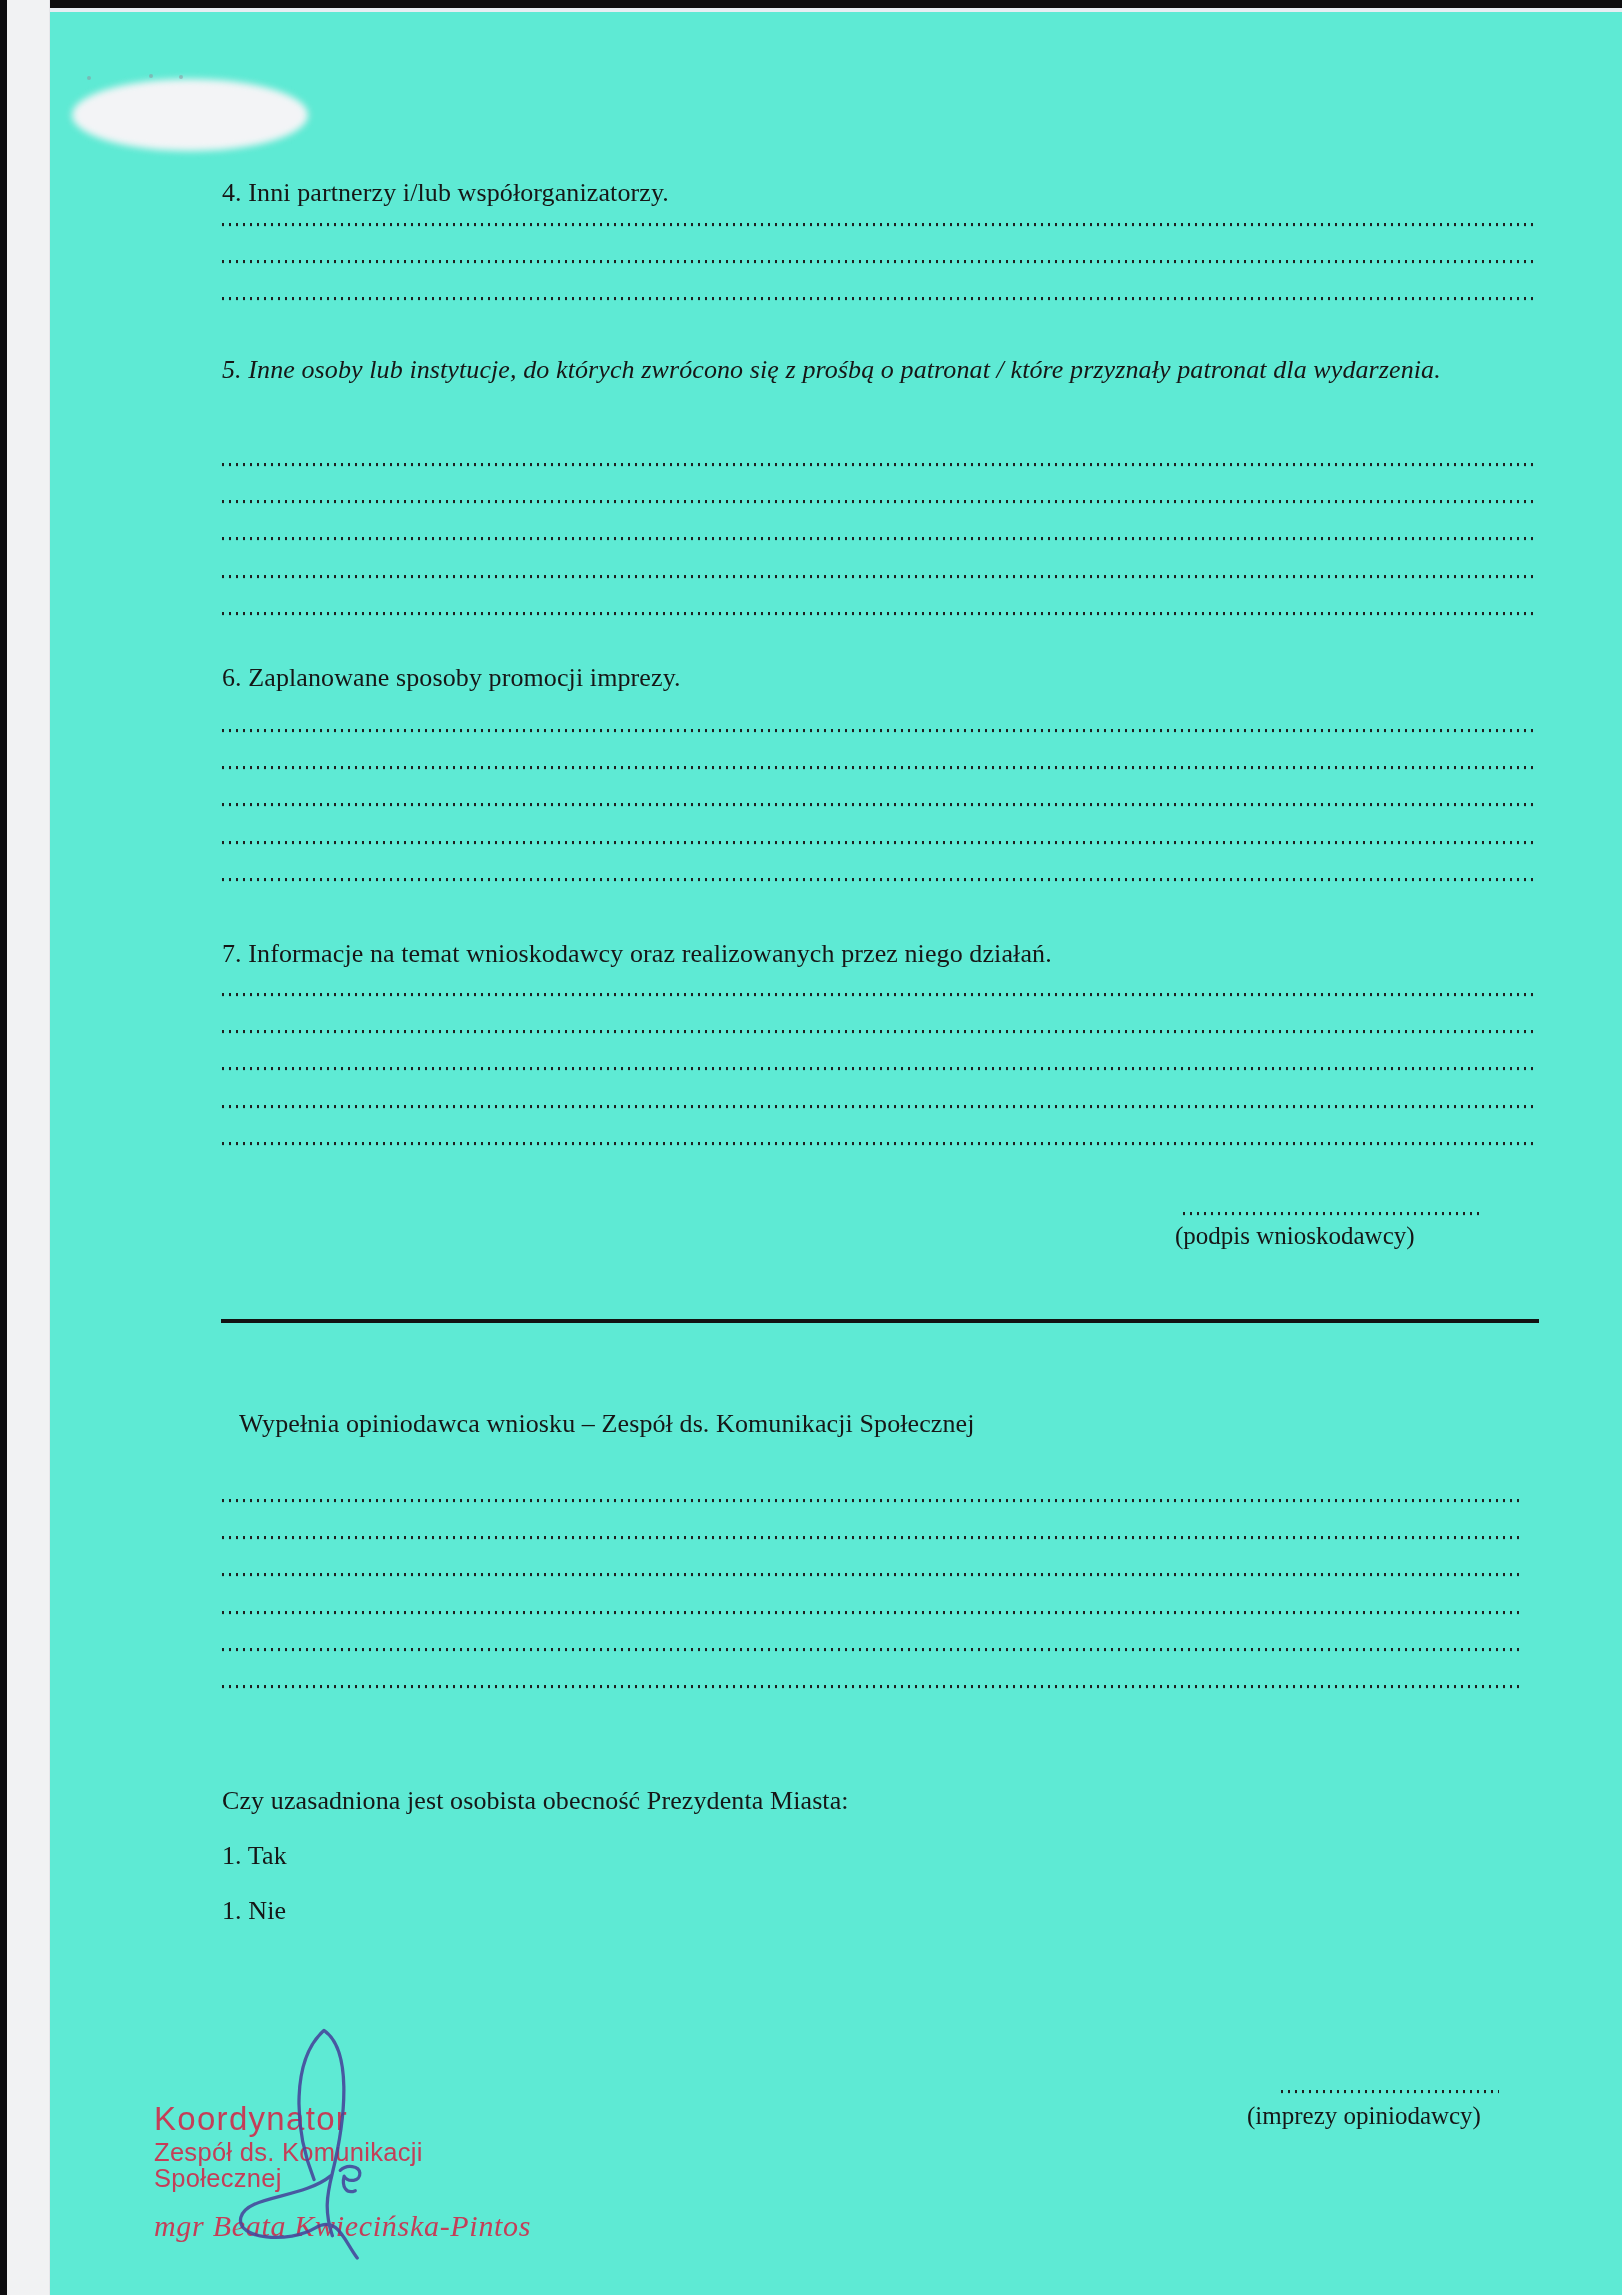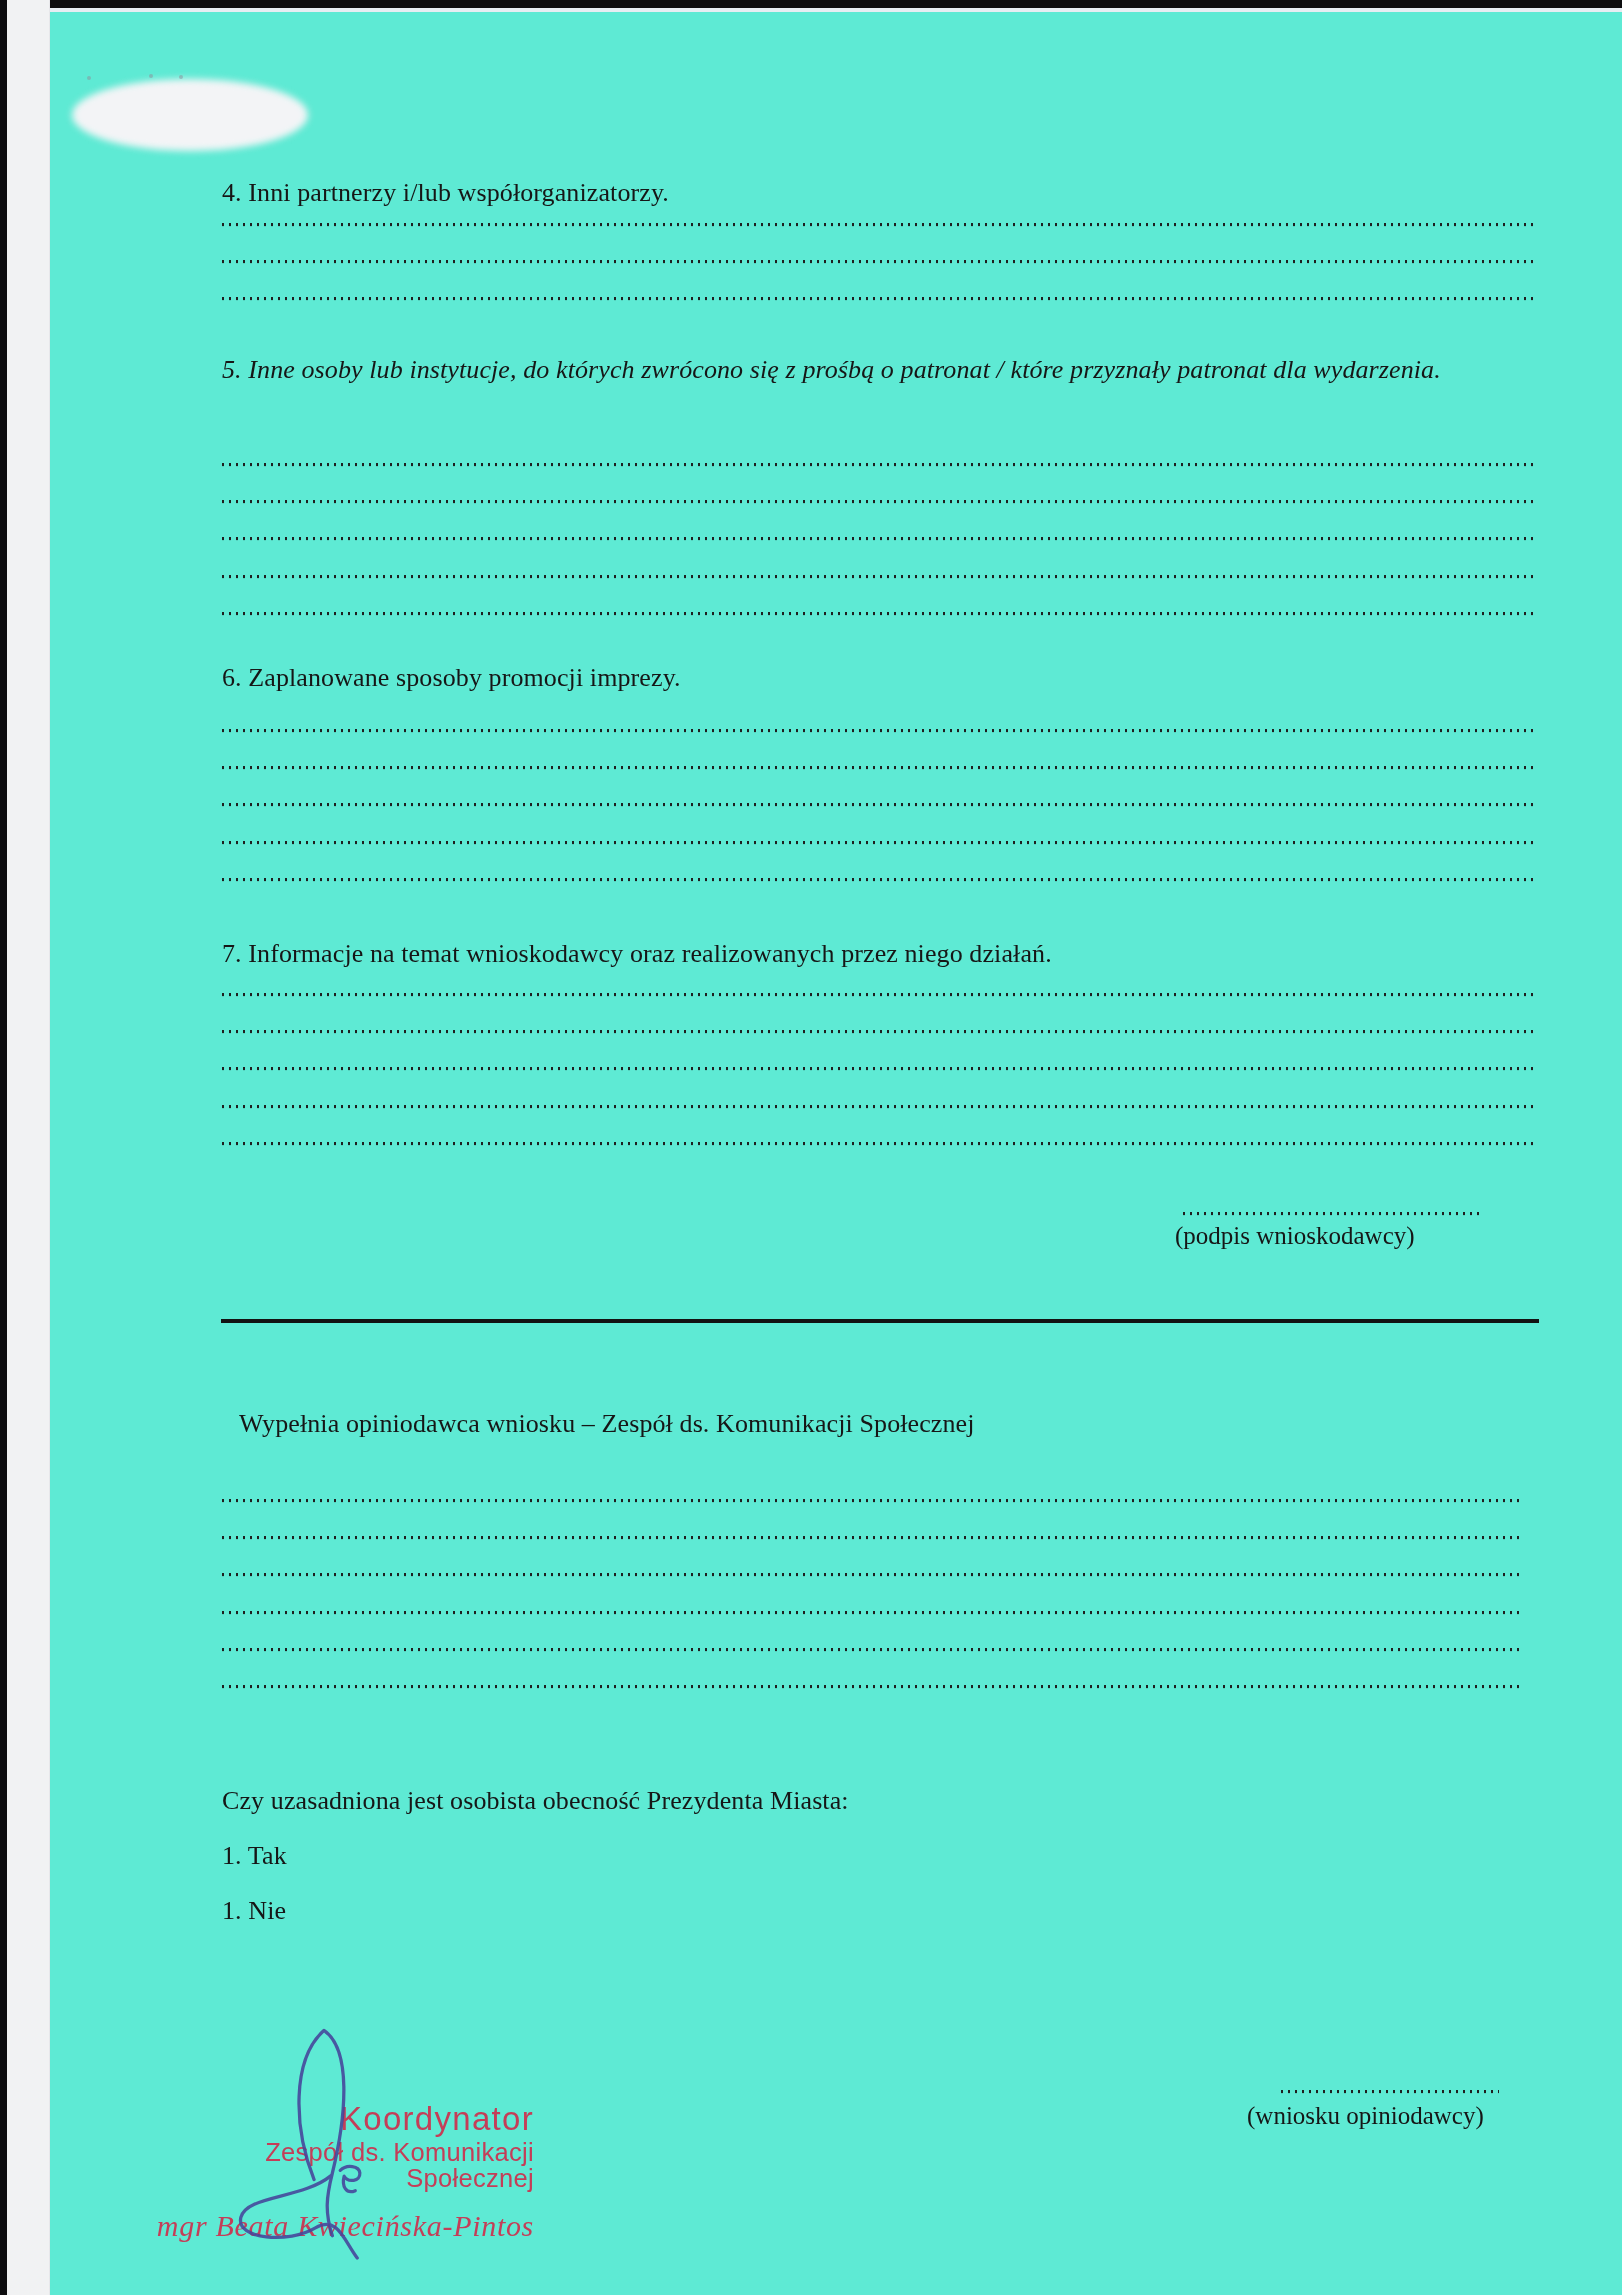--- a/index.html
+++ b/index.html
@@ -38,21 +38,21 @@
   .pitch-b .dotline{margin-bottom:32px;}   
 
   .sigline{position:absolute;height:5.2px;
     background-image:radial-gradient(ellipse 1.5px 2.2px at 2px 2.6px,#1e1e1e 98%,rgba(0,0,0,0) 100%);
     background-size:7px 5.2px;background-repeat:repeat-x;}
   .caption{position:absolute;font-size:25px;text-align:left;}
 
   .divider{position:absolute;left:221px;top:1319px;width:1318px;height:3.9px;background:#121212;}
 
   
-  .stamp{position:absolute;left:154px;top:2102px;width:380px;text-align:right;
+  .stamp{position:absolute;left:154px;top:2102px;width:380px;text-align:left;
     font-family:"Liberation Sans","DejaVu Sans",sans-serif;}
   .stamp .l1{font-size:33px;line-height:1.0;letter-spacing:1.3px;}
   .stamp .l2{font-size:25.5px;line-height:1.0;margin-top:5.2px;letter-spacing:0.3px;}
   .stamp .l3{font-size:30px;line-height:1.0;margin-top:19.6px;font-style:italic;
     font-family:"Liberation Serif","DejaVu Serif",serif;letter-spacing:0.7px;}
 
   .signature-svg{position:absolute;left:216px;top:2008px;}
 </style>
 </head>
 <body>
@@ -129,16 +129,16 @@
 
   <svg class="signature-svg" width="170" height="262" viewBox="0 0 260 400">
     <g fill="none" stroke-width="5" stroke-linecap="round" stroke-linejoin="round" opacity="0.88" stroke="#45459b">
       <path d="M 150 262 C 118 182, 116 78, 165 34 C 207 62, 200 162, 178 252 C 169 288, 166 312, 178 348"></path>
       <path d="M 176 256 C 132 292, 46 286, 38 320 C 30 354, 112 360, 152 336 C 186 316, 196 356, 216 382"></path>
       <path d="M 190 248 C 200 238, 219 241, 220 252 C 221 265, 202 267, 196 257 C 192 272, 199 285, 213 279"></path>
     </g>
   </svg>
 
   <div class="sigline" style="top:2089px;left:1280px;width:219px;"></div>
-  <div class="caption" style="top:2102px;left:1247px;width:284px;">(wniosku opiniodawcy)</div>
+  <div class="caption" style="top:2102px;left:1247px;width:284px;">(imprezy opiniodawcy)</div>
 
 </div>
 
 
 </body></html>

